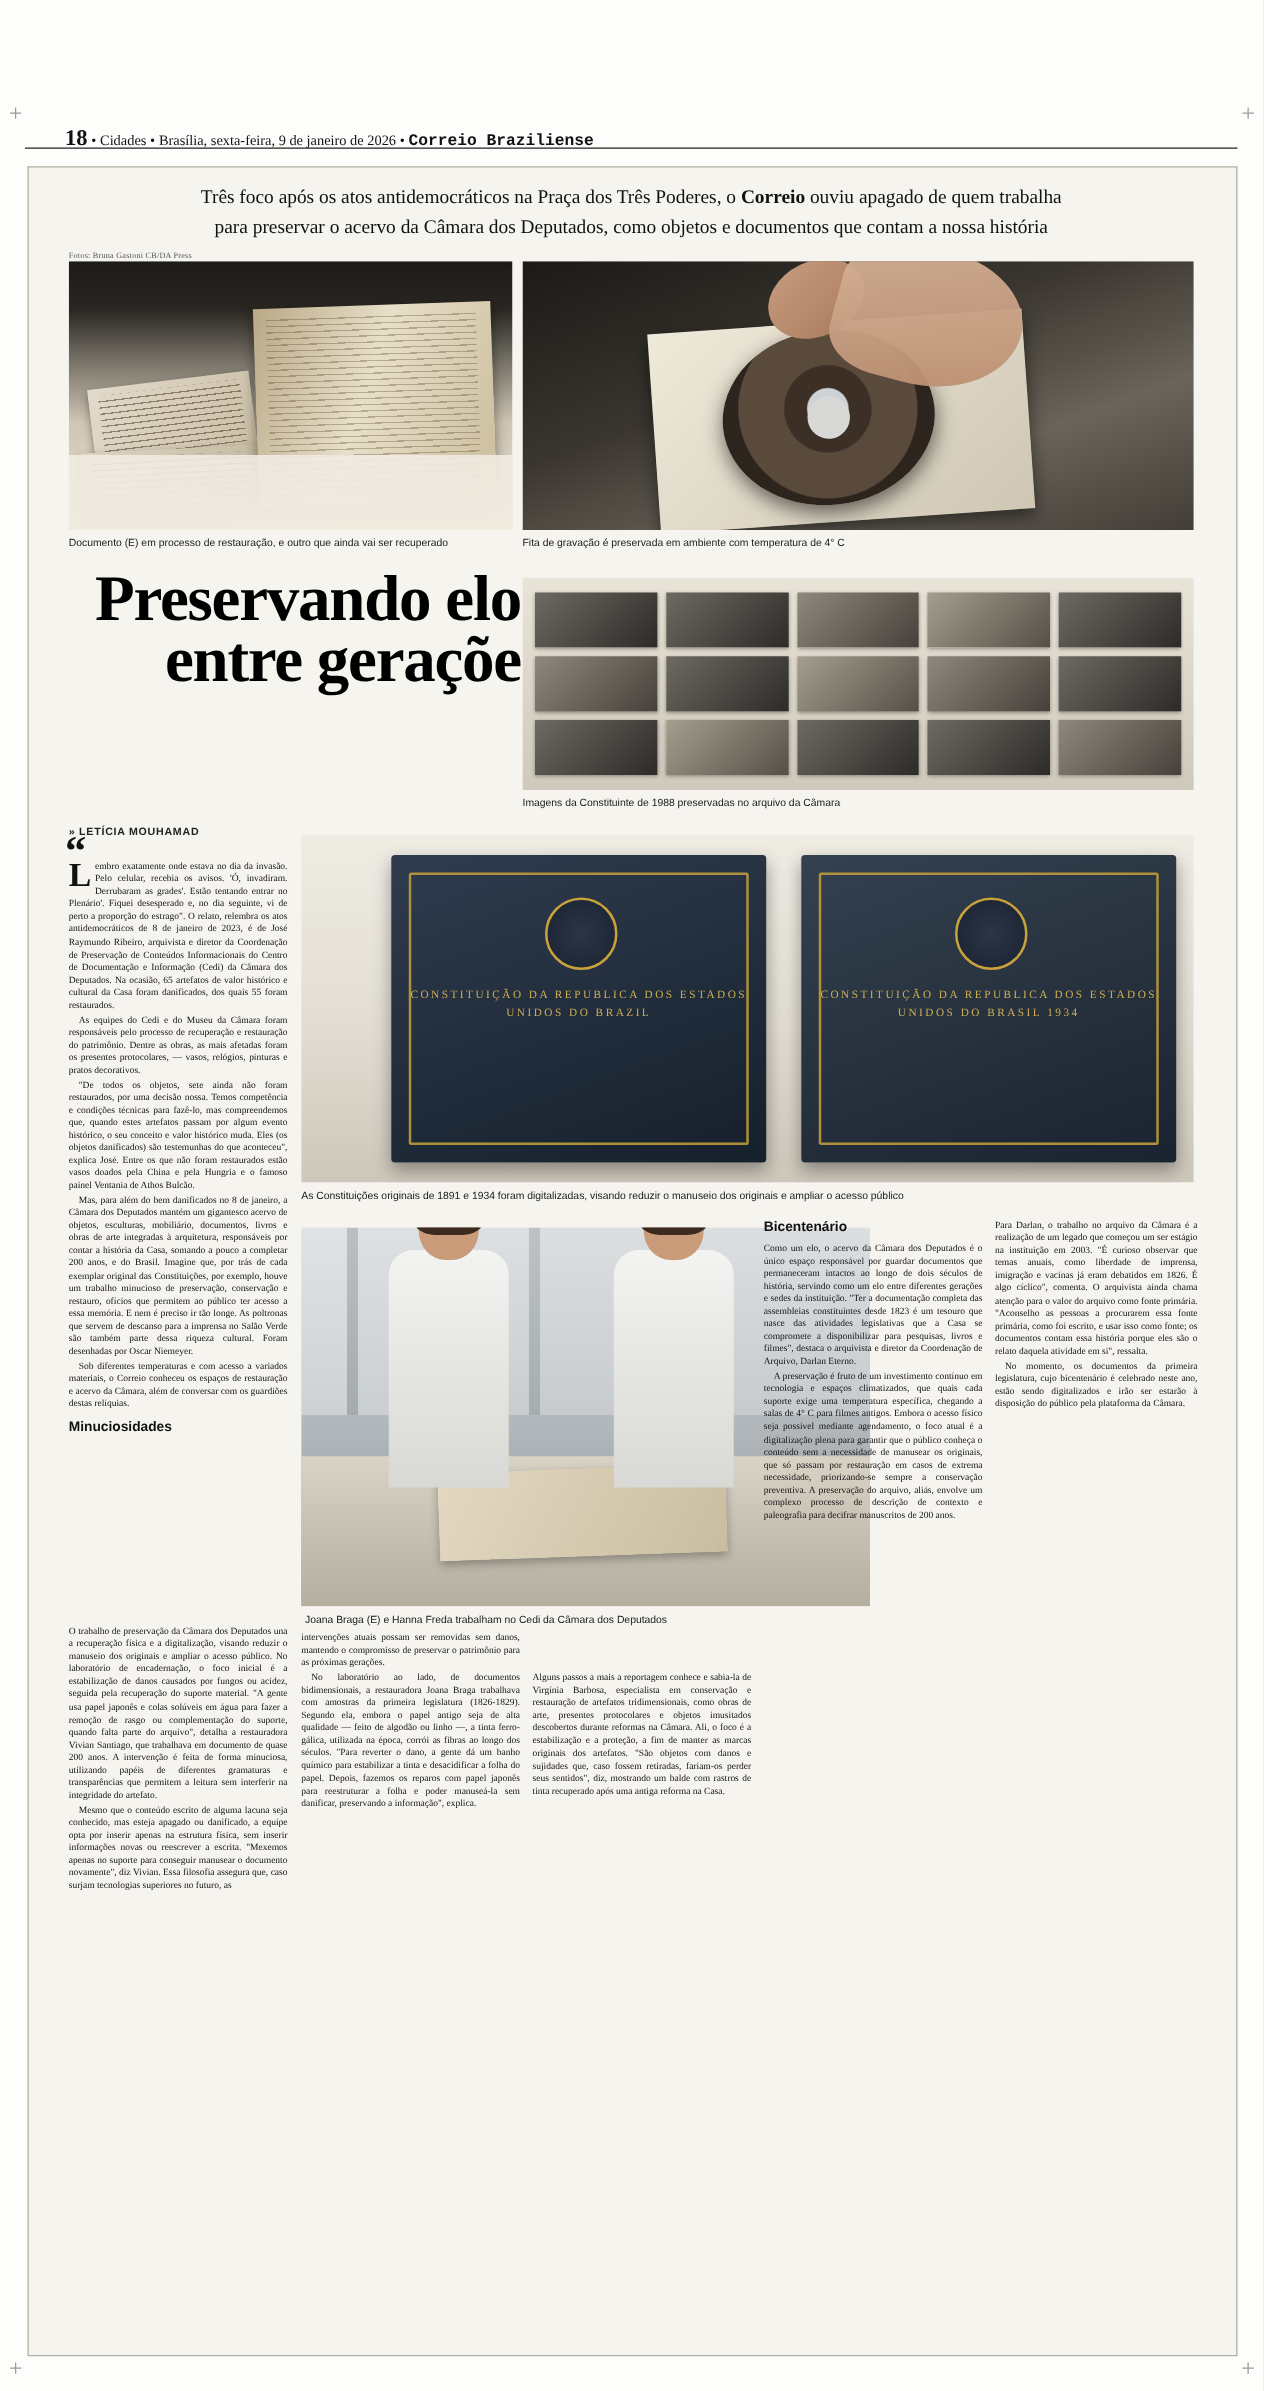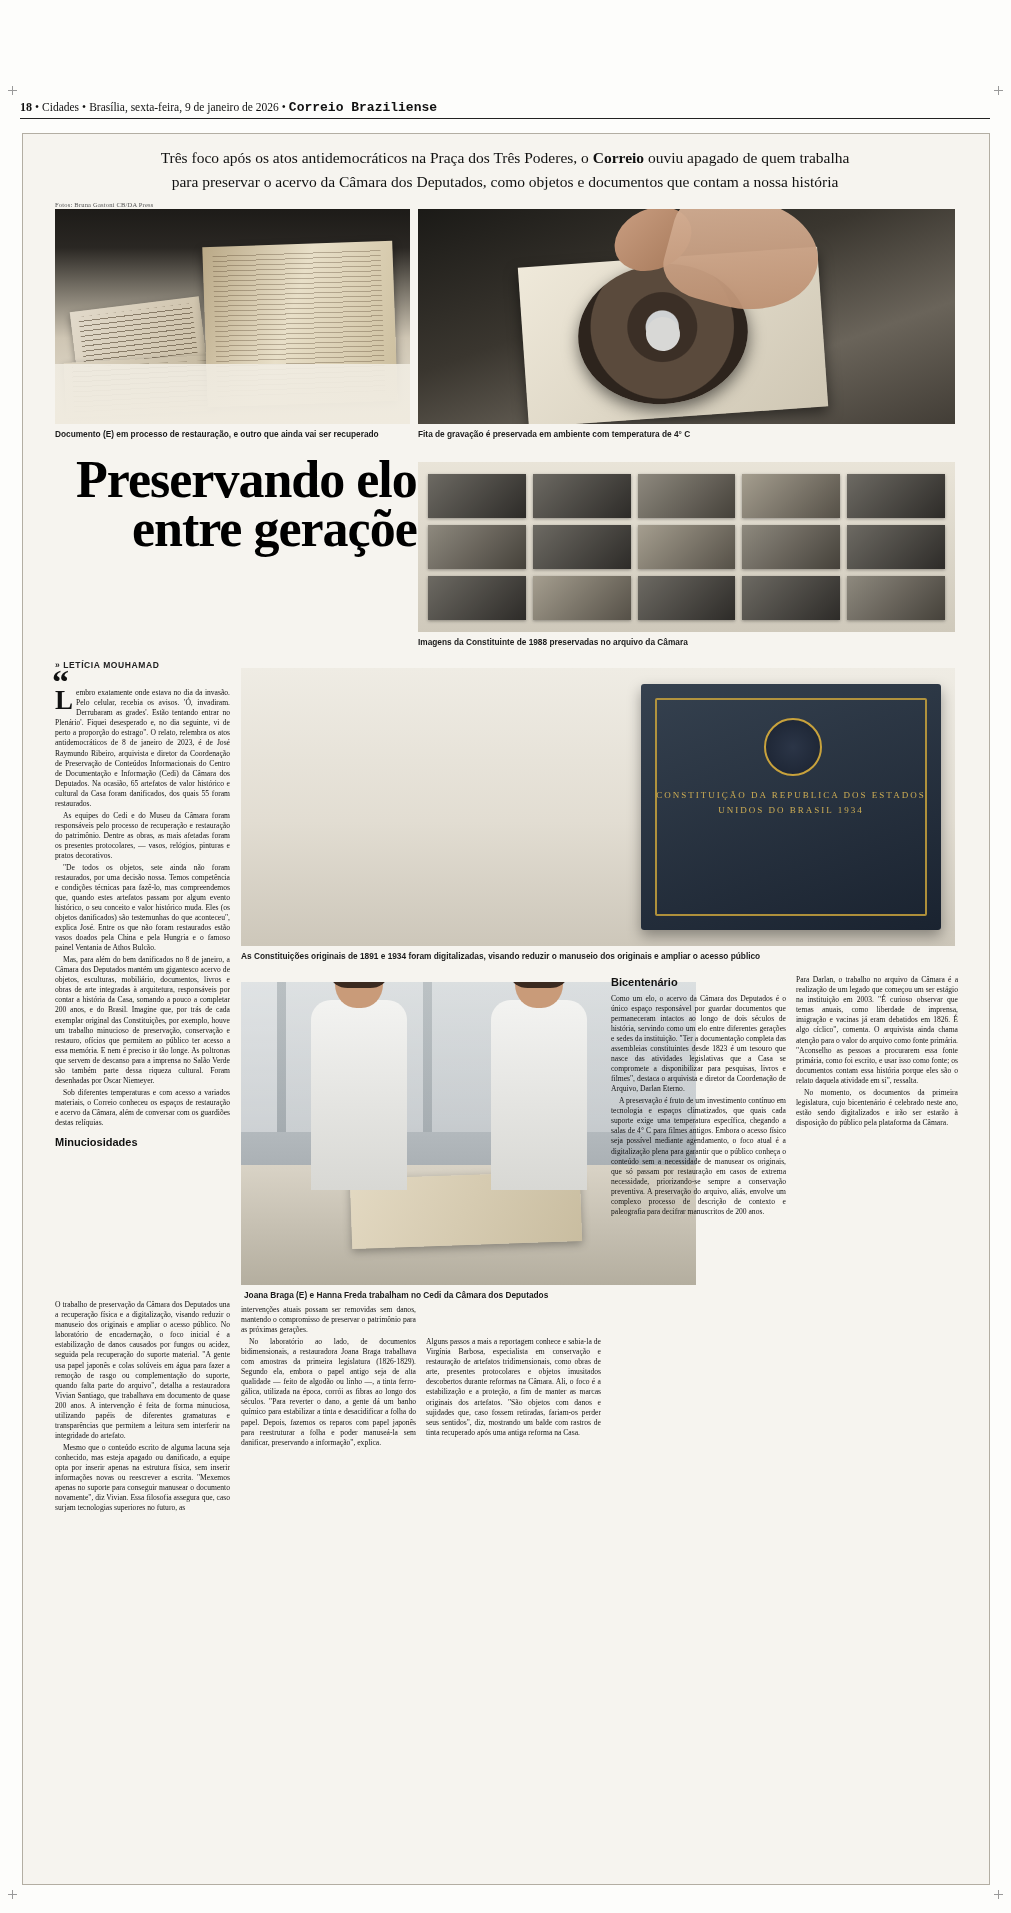--- a/index.html
+++ b/index.html
@@ -2,38 +2,38 @@
 <html><head>
 <meta charset="utf-8">
 <style>
   html,body{margin:0;padding:0;background:#b9b9b9;}
   body{font-family:"Liberation Serif",serif;}
   .page{position:relative;width:1011px;height:1913px;background:#ffffff;margin:0 auto;overflow:hidden;}
   .sheet{position:absolute;left:0;top:0;width:1011px;height:1913px;background:#fdfdfb;}
 
   
   .masthead{position:absolute;left:20px;top:100px;width:970px;font-size:11.5px;color:#111;}
-  .masthead .pg{font-weight:bold;font-size:12px;}
+  .masthead .pg{font-weight:bold;font-size:18px;margin-left:32px;}
   .masthead .sep{padding:0 3px;}
   .masthead .brand{font-weight:bold;font-size:13px;font-family:Liberation Mono, monospace;}
   .rule-top{position:absolute;left:20px;top:118px;width:970px;height:1px;background:#222;}
 
   
   .frame{position:absolute;left:22px;top:133px;width:966px;height:1750px;border:1px solid #b3aea3;background:#f6f4ef;}
 
   
   .kicker{position:absolute;left:55px;top:146px;width:900px;text-align:center;font-size:15.5px;line-height:1.55;color:#111;}
   .kicker b{font-weight:bold;}
 
   
   .credit{position:absolute;left:55px;top:201px;font-size:6.5px;color:#555;letter-spacing:.2px;}
 
   
   .ph{position:absolute;overflow:hidden;background:#8d8madd;}
-  .cap{position:absolute;font-size:8.3px;font-weight:bold;color:#1a1a1a;font-family:"Liberation Sans",sans-serif;}
+  .cap{position:absolute;font-size:8.3px;font-weight:normal;color:#1a1a1a;font-family:"Liberation Sans",sans-serif;}
 
   #photo1{left:55px;top:209px;width:355px;height:215px;}
   #photo2{left:418px;top:209px;width:537px;height:215px;}
   #cap1{left:55px;top:429px;width:360px;}
   #cap2{left:418px;top:429px;width:540px;}
 
   #photo3{left:418px;top:462px;width:537px;height:170px;}
   #cap3{left:418px;top:637px;width:540px;}
 
   #photo4{left:241px;top:668px;width:714px;height:278px;}
@@ -182,20 +182,25 @@
           </div>
         </div>
     </div>
     <div class="cap" id="cap3">Imagens da Constituinte de 1988 preservadas no arquivo da Câmara</div>
 
     <div class="byline">» LETÍCIA MOUHAMAD</div>
     <div class="dropquote">“</div>
 
     <div class="ph" id="photo4">
       <div class="p4">
+        <div class="bk bk1">
+            <div class="deco"></div>
+            <div class="seal"></div>
+            <div class="txt">CONSTITUIÇÃO DA REPUBLICA DOS ESTADOS UNIDOS DO BRAZIL</div>
+          </div>
         <div class="bk bk2">
             <div class="deco"></div>
             <div class="seal"></div>
             <div class="txt">CONSTITUIÇÃO DA REPUBLICA DOS ESTADOS UNIDOS DO BRASIL 1934</div>
           </div>
       </div>
     </div>
     <div class="cap" id="cap4">As Constituições originais de 1891 e 1934 foram digitalizadas, visando reduzir o manuseio dos originais e ampliar o acesso público</div>
 
     <div class="ph" id="photo5">

